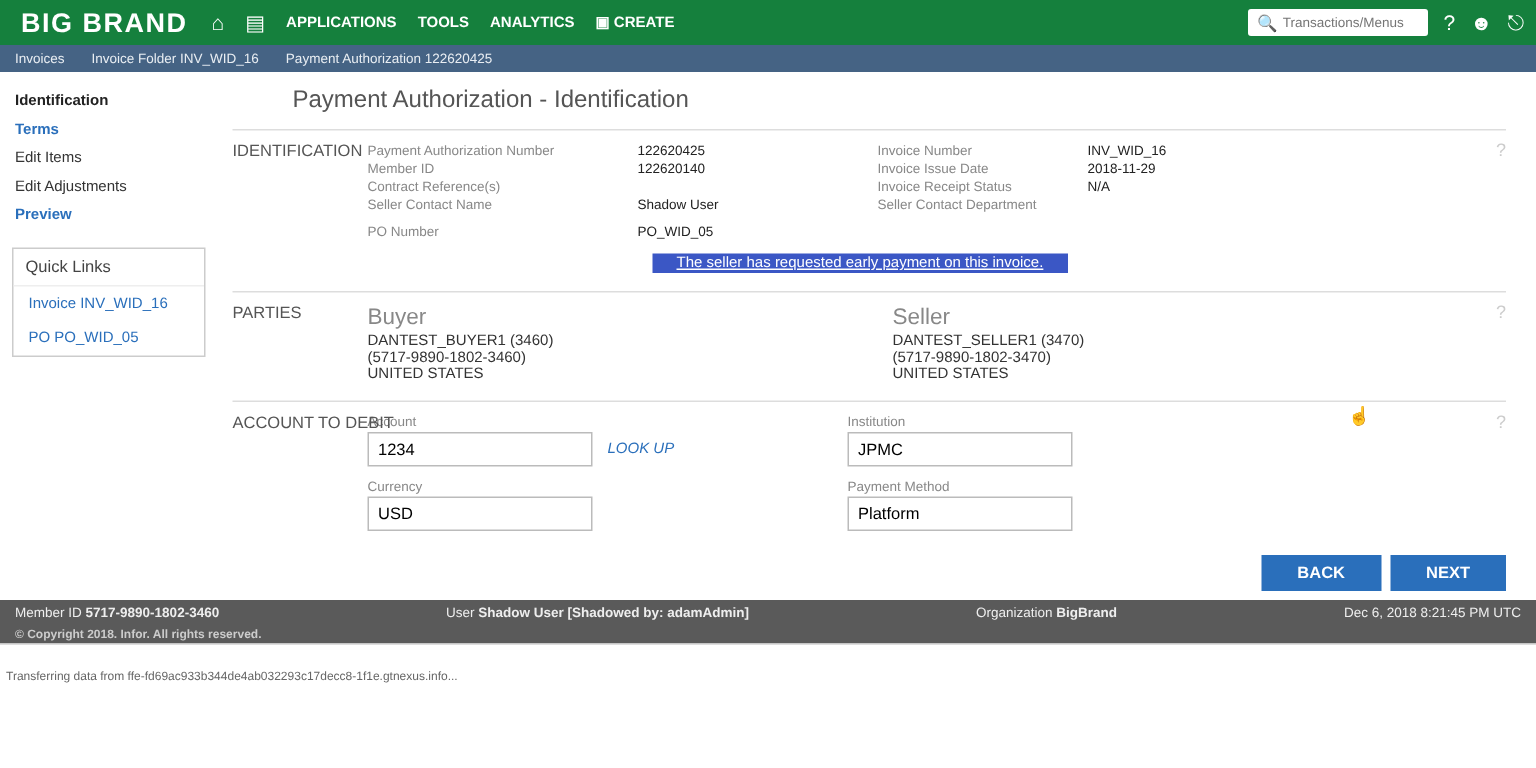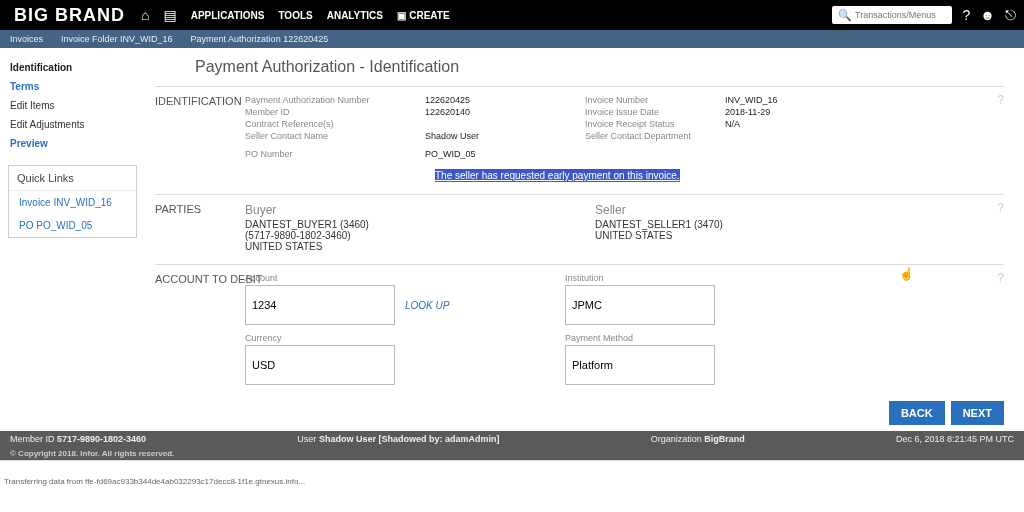--- a/index.html
+++ b/index.html
@@ -1,18 +1,18 @@
 <!DOCTYPE html>
 <html><head>
 <meta charset="utf-8">
 <style>
 * { margin: 0; padding: 0; box-sizing: border-box; }
 body { font-family: Arial, Helvetica, sans-serif; font-size: 11px; color: #333; background: #fff; width: 1024px; }
 
-.topbar { background: #000000; height: 30px; display: flex; align-items: center; padding: 0 8px; color: #fff; }
+.topbar { background: #15803d; height: 30px; display: flex; align-items: center; padding: 0 8px; color: #fff; }
 .brand { font-family: "Arial Black", Arial, sans-serif; font-size: 18px; font-weight: 900; letter-spacing: 1px; padding: 0 10px 0 6px; }
 .topnav { display: flex; align-items: center; gap: 14px; margin-left: 6px; }
 .topnav .ico { font-size: 14px; cursor: pointer; }
 .topnav .item { font-size: 10px; font-weight: bold; cursor: pointer; }
 .spacer { flex: 1; }
 .searchwrap { display: flex; align-items: center; background: #fff; border-radius: 2px; padding: 2px 6px; height: 18px; width: 120px; }
 .searchwrap .sicon { color: #666; font-size: 11px; margin-right: 3px; }
 .searchwrap input { border: none; outline: none; font-size: 9px; color: #888; width: 100%; background: transparent; }
 .topright { display: flex; align-items: center; gap: 10px; margin-left: 10px; }
 .topright .rico { font-size: 14px; cursor: pointer; }
@@ -35,35 +35,35 @@
 .pagetitle { font-size: 16px; color: #555; margin-bottom: 10px; margin-left: 40px; }
 
 .section { border-top: 1px solid #ddd; padding: 8px 0 12px 90px; position: relative; }
 .section-title { position: absolute; left: 0; top: 8px; font-size: 11px; color: #555; }
 .helpico { position: absolute; right: 0; top: 6px; color: #ccc; font-size: 12px; }
 
 .kvgrid { display: grid; grid-template-columns: 180px 160px 140px 120px; row-gap: 2px; font-size: 9px; }
 .kvgrid .lbl { color: #888; }
 .kvgrid .val { color: #222; }
 
-.highlight { display: inline-block; background: #3b57c5; color: #fff; padding: 1px 0; font-size: 10px; text-decoration: underline; margin-top: 10px; margin-left: 190px; }
+.highlight { display: inline-block; background: #3b57c5; color: #fff; padding: 1px 16px; font-size: 10px; text-decoration: underline; margin-top: 10px; margin-left: 190px; }
 
 .parties { display: grid; grid-template-columns: 300px 300px; column-gap: 50px; font-size: 10px; }
-.parties .plbl { color: #888; font-size: 12px; margin-bottom: 2px; }
+.parties .plbl { color: #888; font-size: 15px; margin-bottom: 2px; }
 
 .formgrid { display: grid; grid-template-columns: 280px 280px; row-gap: 8px; column-gap: 40px; }
 .field .flbl { font-size: 9px; color: #888; margin-bottom: 2px; }
 .field .inrow { display: flex; align-items: center; gap: 10px; }
-.field input { border: 1px solid #bbb; padding: 4px 6px; font-size: 11px; width: 150px; height: 40px; }
+.field input { border: 1px solid #bbb; padding: 4px 6px; font-size: 11px; width: 150px; height: 23px; }
 .lookup { color: #2a6fbb; font-size: 10px; cursor: pointer; font-style: italic; }
 
 .cursor { position: absolute; font-size: 12px; color: #666; right: 90px; top: 2px; }
 
 .btnrow { display: flex; justify-content: flex-end; gap: 6px; padding: 6px 20px 6px 0; }
-.btn { background: #2a6fbb; color: #fff; border: none; padding: 6px 12px; font-size: 11px; font-weight: bold; cursor: pointer; }
+.btn { background: #2a6fbb; color: #fff; border: none; padding: 6px 24px; font-size: 11px; font-weight: bold; cursor: pointer; }
 
 .footer { background: #5a5a5a; color: #eee; font-size: 9px; padding: 3px 10px; display: flex; }
 .footer .fcol { margin-right: 30px; }
 .footer2 { background: #5a5a5a; color: #ccc; font-size: 8px; padding: 2px 10px; font-weight: bold; }
 .status { font-size: 8px; color: #666; padding: 16px 4px; border-top: 1px solid #ddd; }
 </style>
 </head>
 <body>
 
 <div class="topbar">
@@ -151,20 +151,21 @@
       <div class="parties">
         <div>
           <div class="plbl">Buyer</div>
           <div>DANTEST_BUYER1 (3460)</div>
           <div>(5717-9890-1802-3460)</div>
           <div>UNITED STATES</div>
         </div>
         <div>
           <div class="plbl">Seller</div>
           <div>DANTEST_SELLER1 (3470)</div>
+          <div>(5717-9890-1802-3470)</div>
           <div>UNITED STATES</div>
         </div>
       </div>
     </div>
 
     <div class="section" style="padding-bottom:4px">
       <div class="section-title">ACCOUNT TO DEBIT</div>
       <span class="helpico">?</span>
       <span class="cursor">☝</span>
       <div class="formgrid">

